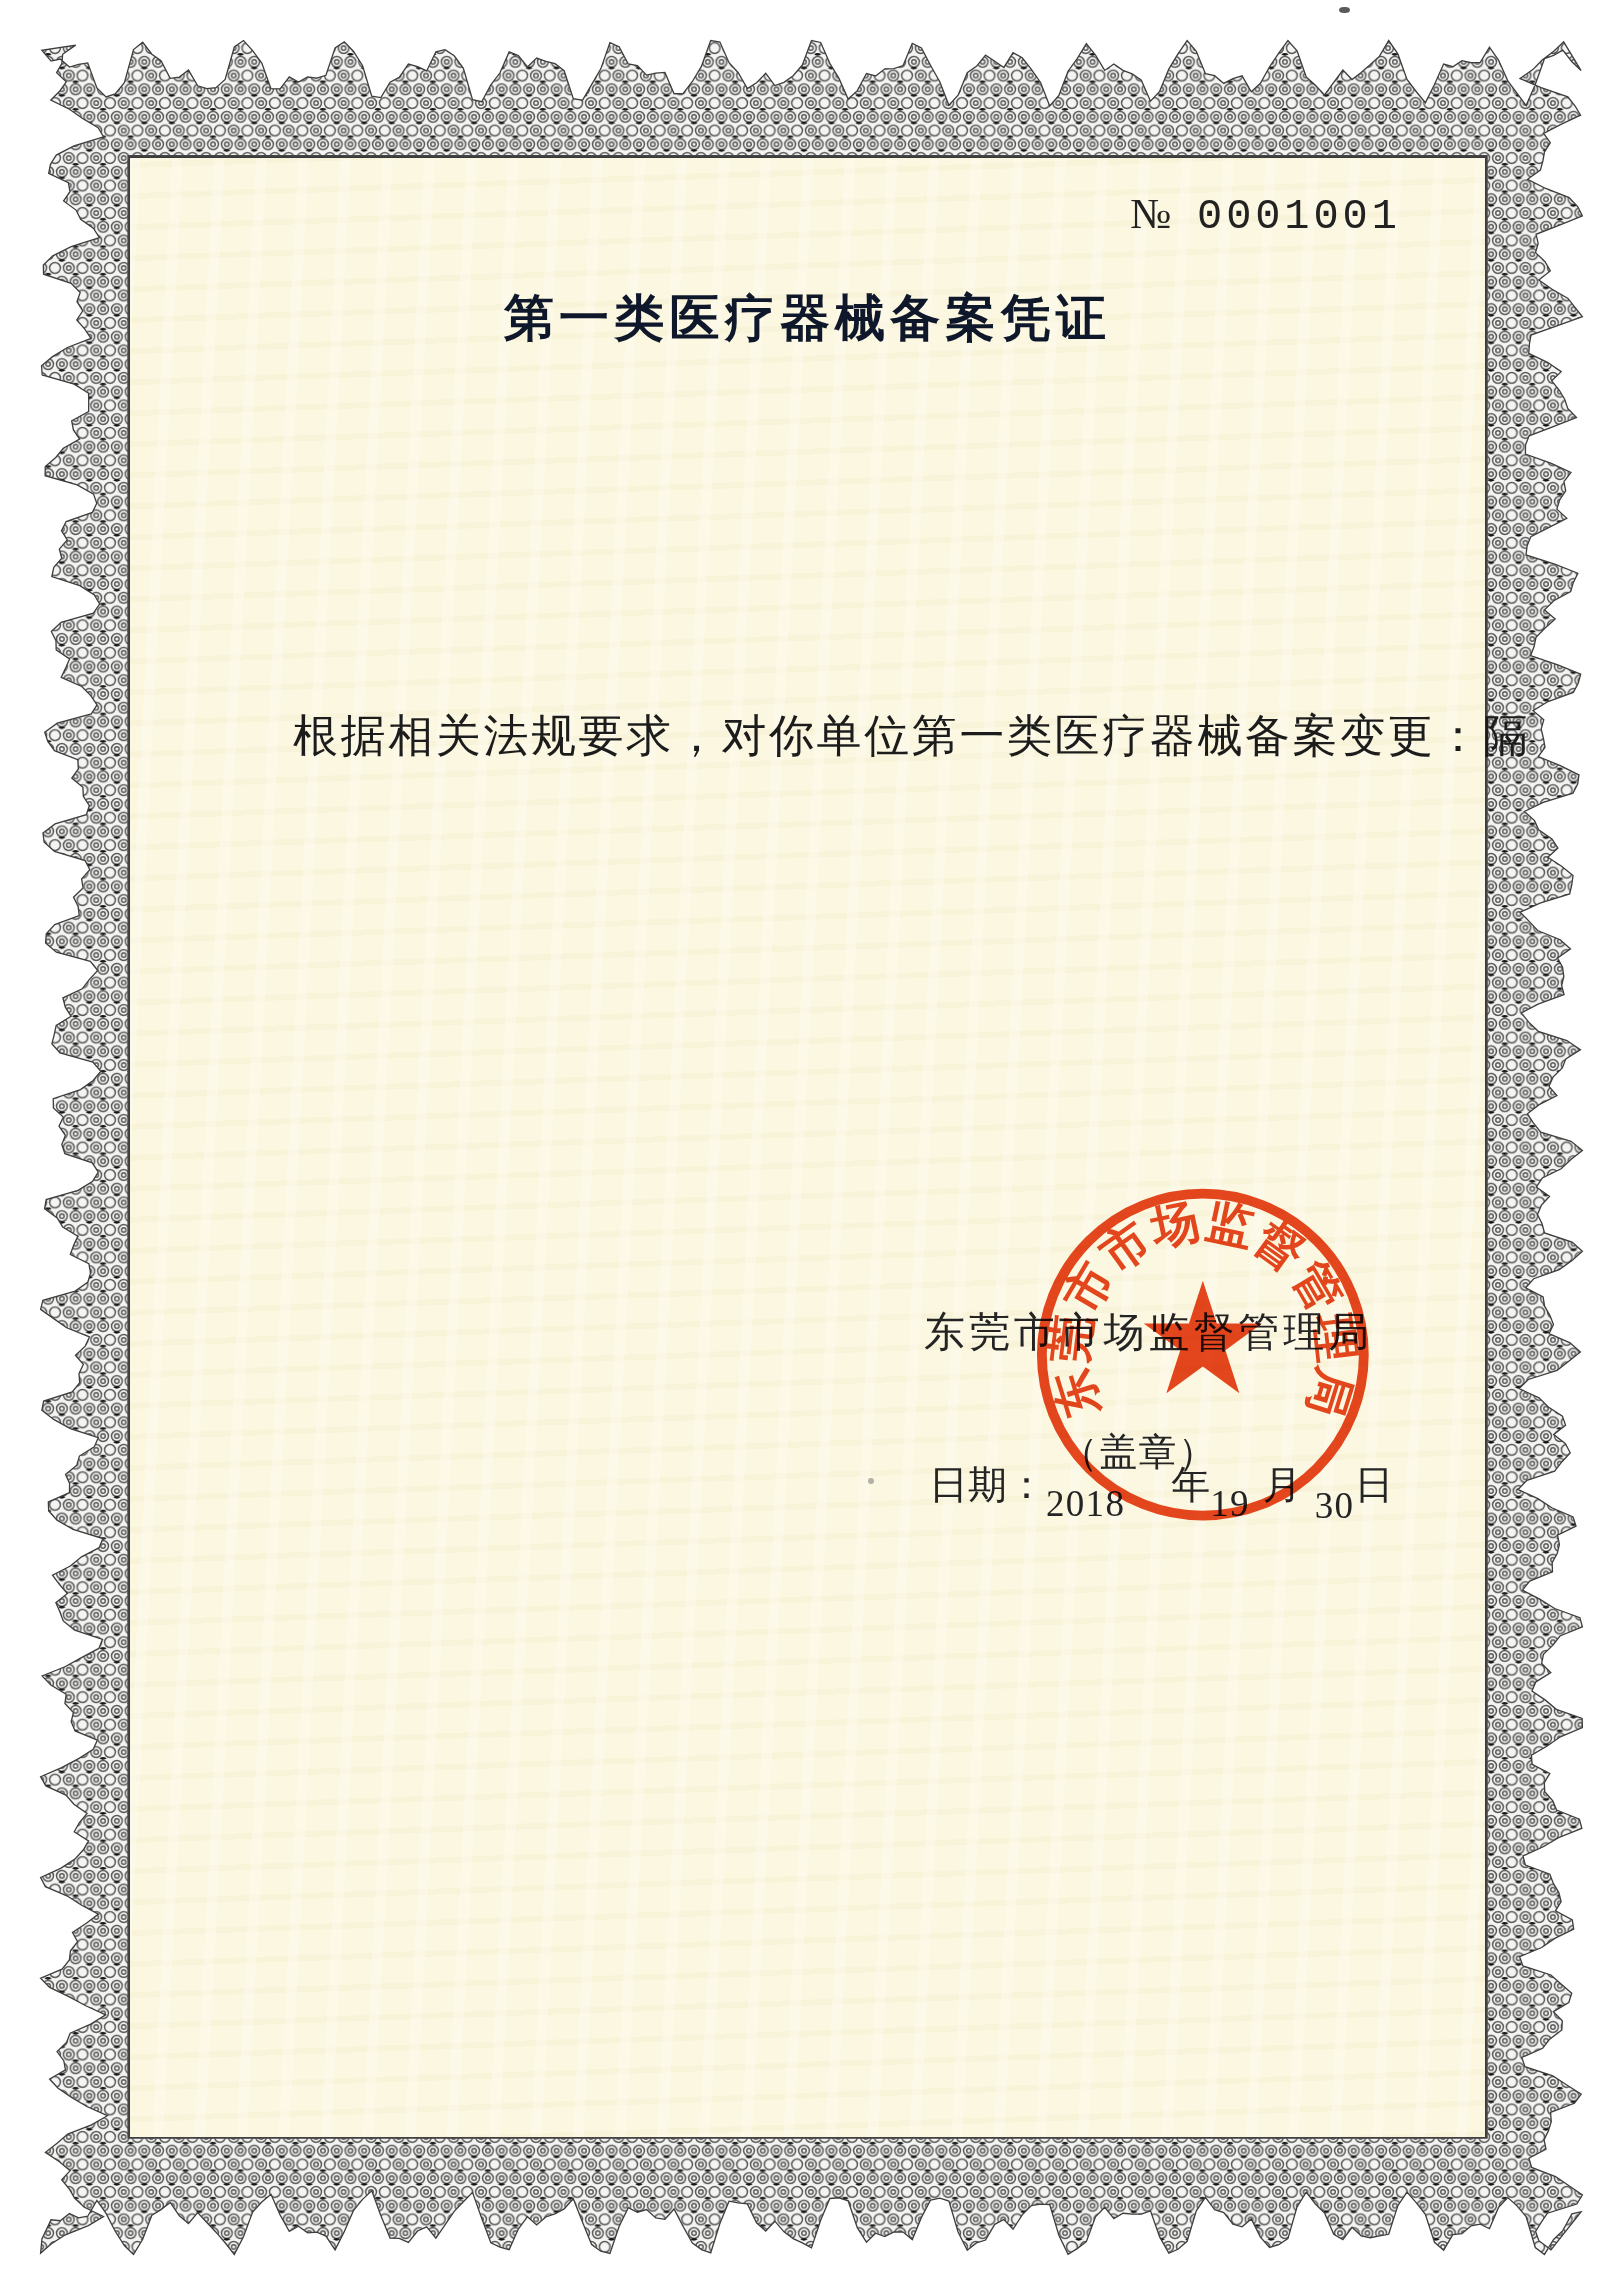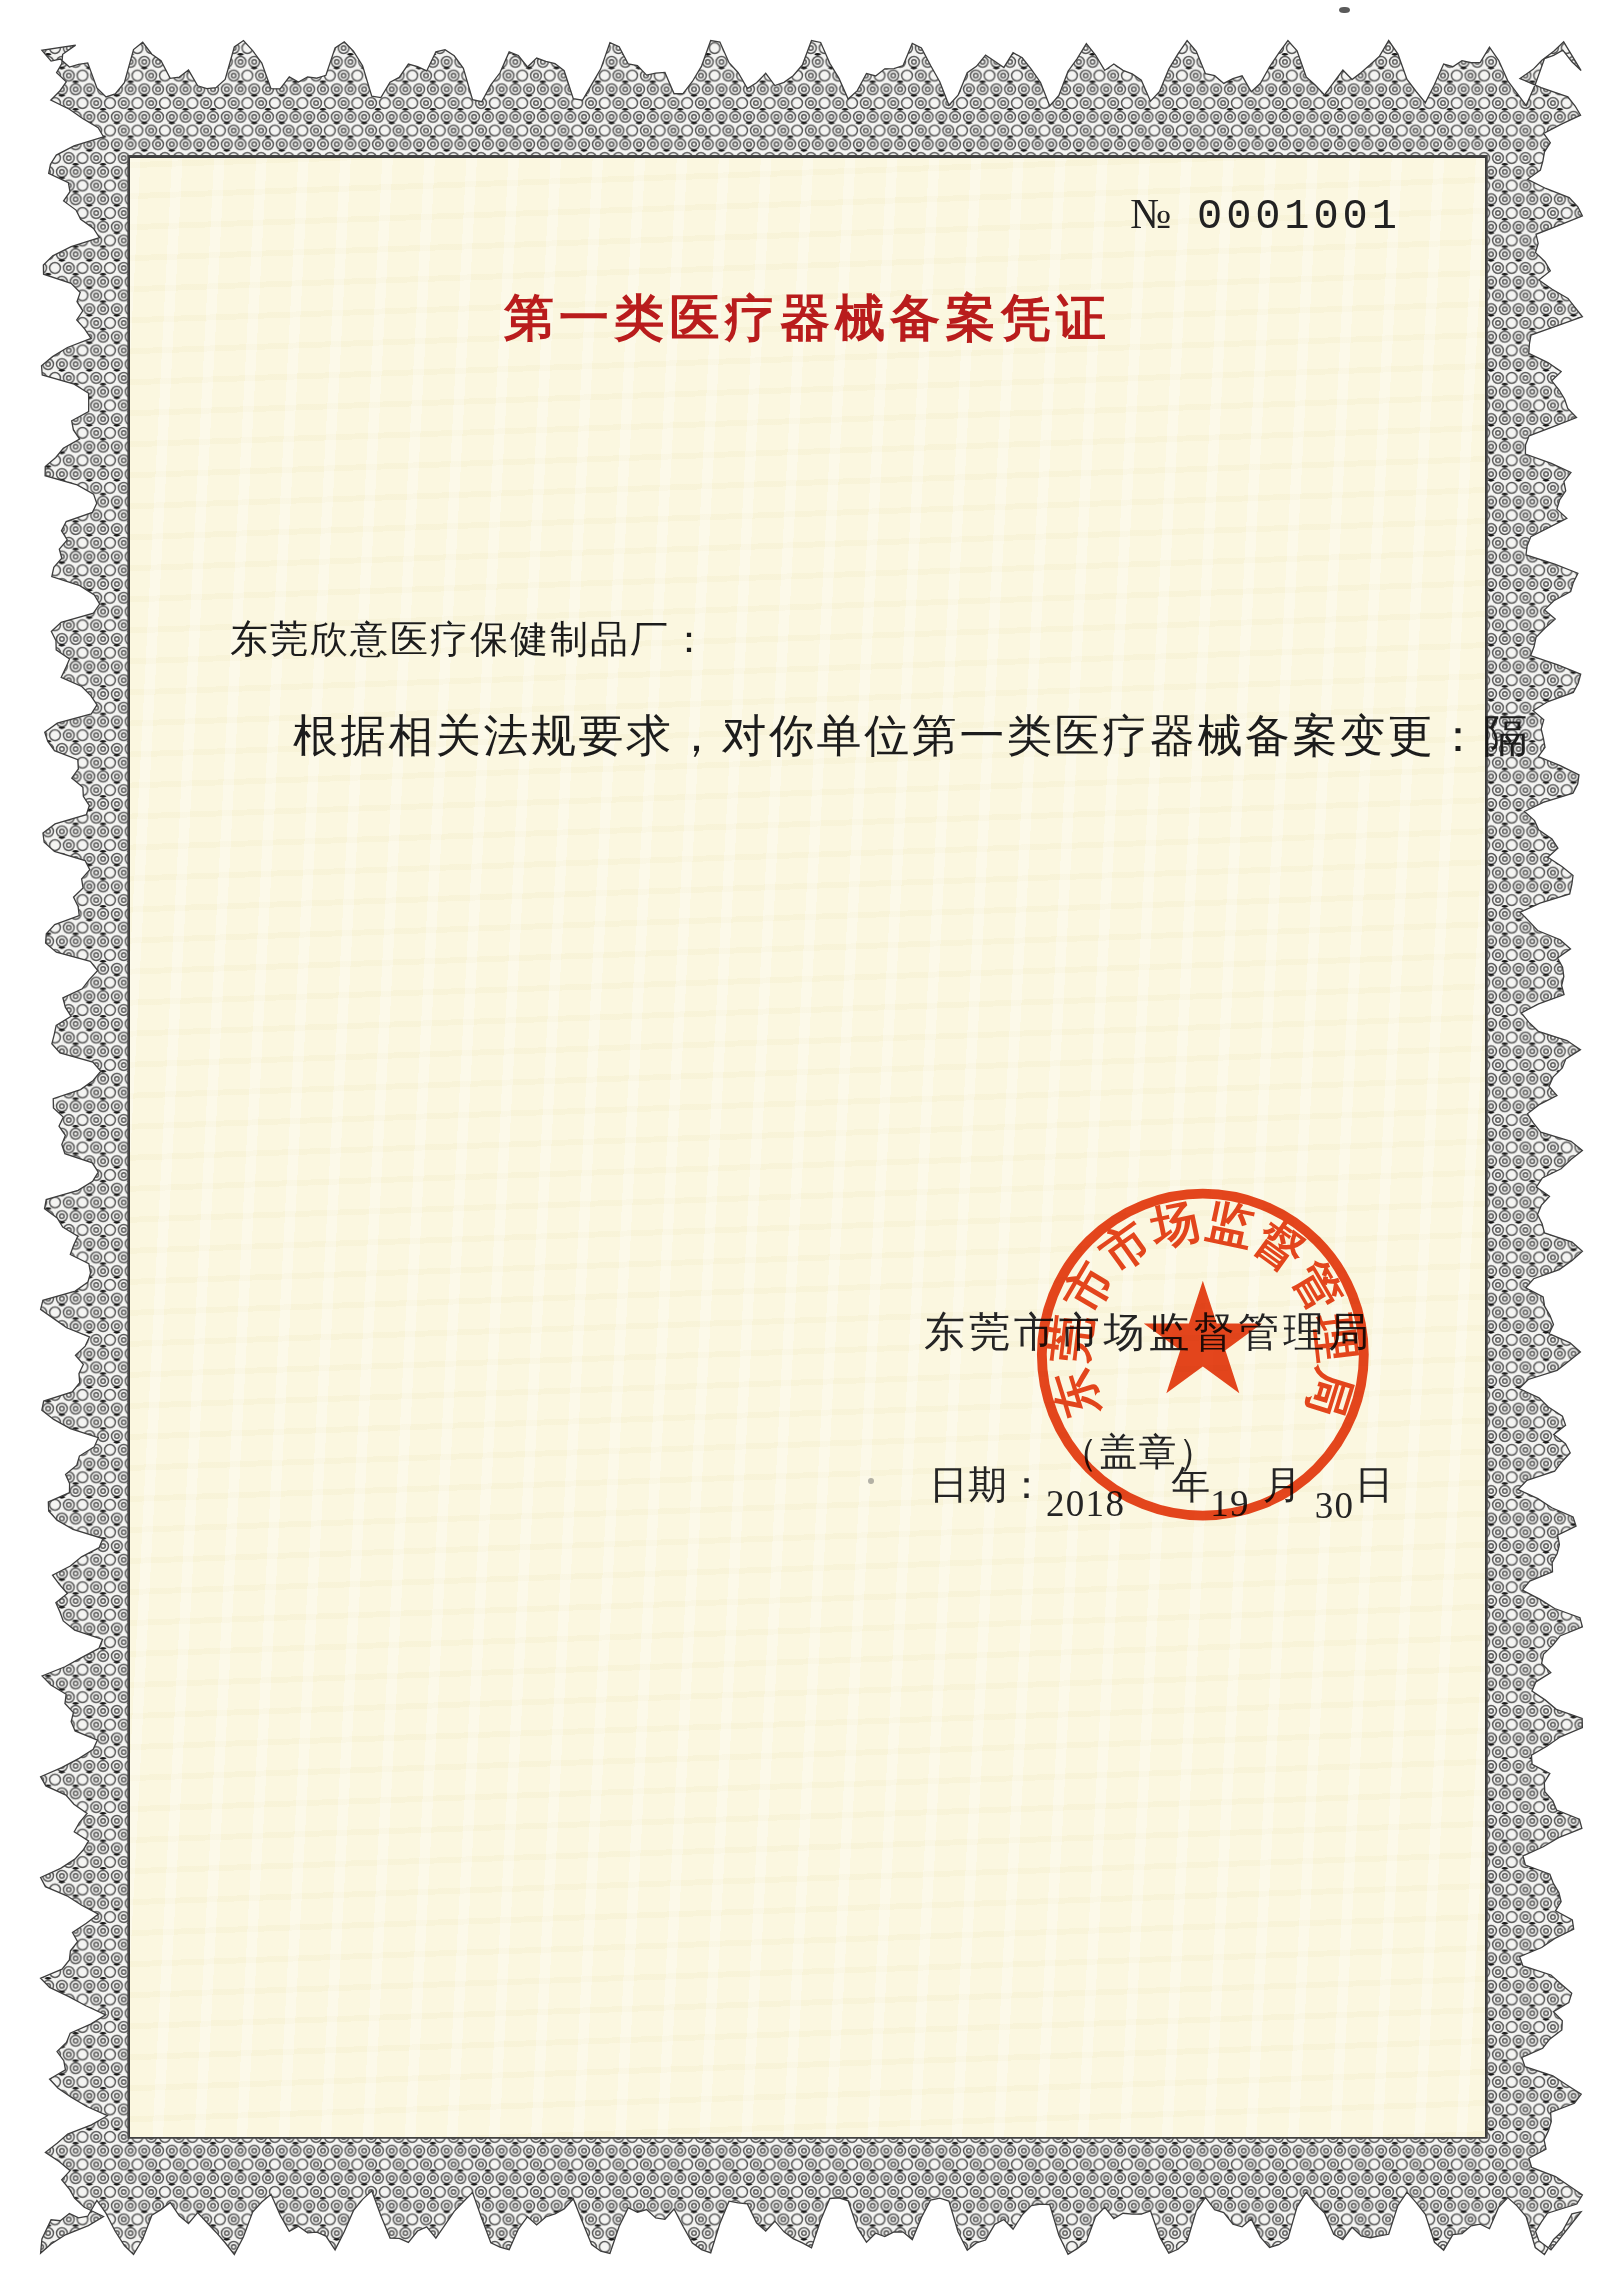--- a/index.html
+++ b/index.html
@@ -8,21 +8,21 @@
   .paper{position:absolute;left:128px;top:156px;width:1359px;height:1983px;box-sizing:border-box;
          border:2px solid #3a3a3a;background-color:#fbf7e0;
          background-image:
            repeating-linear-gradient(93deg, rgba(255,255,255,.30) 0 10.5px, rgba(248,242,208,0) 10.5px 42px),
            repeating-linear-gradient(-2deg, rgba(243,237,203,.35) 0 5.9px, rgba(255,255,255,0) 5.9px 31px);}
   .border-svg{position:absolute;left:0;top:0;z-index:3;pointer-events:none;}
   .txt{position:absolute;z-index:4;white-space:nowrap;}
   .serial{left:1130px;top:189px;font-size:43px;color:#222;}
   .serial .digits{font-family:"Liberation Mono", monospace;font-size:42px;letter-spacing:3.9px;margin-left:26px;}
   .title{left:128px;top:285px;width:1359px;text-align:center;
-         font-family:"Liberation Sans", sans-serif;font-weight:bold;font-size:50px;letter-spacing:5.2px;color:#b91c1c;}
+         font-family:"Liberation Sans", sans-serif;font-weight:bold;font-size:50px;letter-spacing:5.2px;color:#0f172a;}
   .addressee{left:230px;top:614px;font-size:38px;letter-spacing:2px;}
   .bline1{left:293px;top:706px;font-size:45px;letter-spacing:2.6px;}
   .bline2{left:230px;top:783px;font-size:38px;letter-spacing:2px;}
   .authority{left:924px;top:1305px;font-size:41px;letter-spacing:3.9px;color:#242424;}
   .sealnote{left:1060px;top:1427px;font-size:38px;letter-spacing:1.3px;color:#242424;}
   .dateline{left:929px;top:1458px;font-size:39px;color:#242424;}
   .dateline .num{position:relative;top:17.7px;font-size:37px;letter-spacing:1.3px;}
   .dateline .u-year{margin-left:46px;}
   .dateline .u-month{margin-left:13px;}
   .dateline .d-day{margin-left:13px;top:20px;font-family:Liberation Serif, serif;}
@@ -65,21 +65,20 @@
 
   <div class="speck speck-a"></div>
   <div class="speck speck-b"></div>
 
   <div class="txt serial">
     <span>№</span><span class="digits">0001001</span>
   </div>
 
   <div class="txt title">第一类医疗器械备案凭证</div>
 
-  <div class="txt addressee">东莞欣意医疗保健制品厂：</div>
   <div class="txt bline1">根据相关法规要求，对你单位第一类医疗器械备案变更：隔</div>
 
   <div class="txt authority">东莞市市场监督管理局</div>
   <div class="txt sealnote">（盖章）</div>
 
   <div class="txt dateline">
     <span>日期：</span><span class="num">2018</span><span class="u-year">年</span><span class="num">19</span><span class="u-month">月</span><span class="num d-day">30</span><span>日</span>
   </div>
 
   <svg class="seal-svg" width="1623" height="2295" viewBox="0 0 2480 3507" aria-hidden="true">

